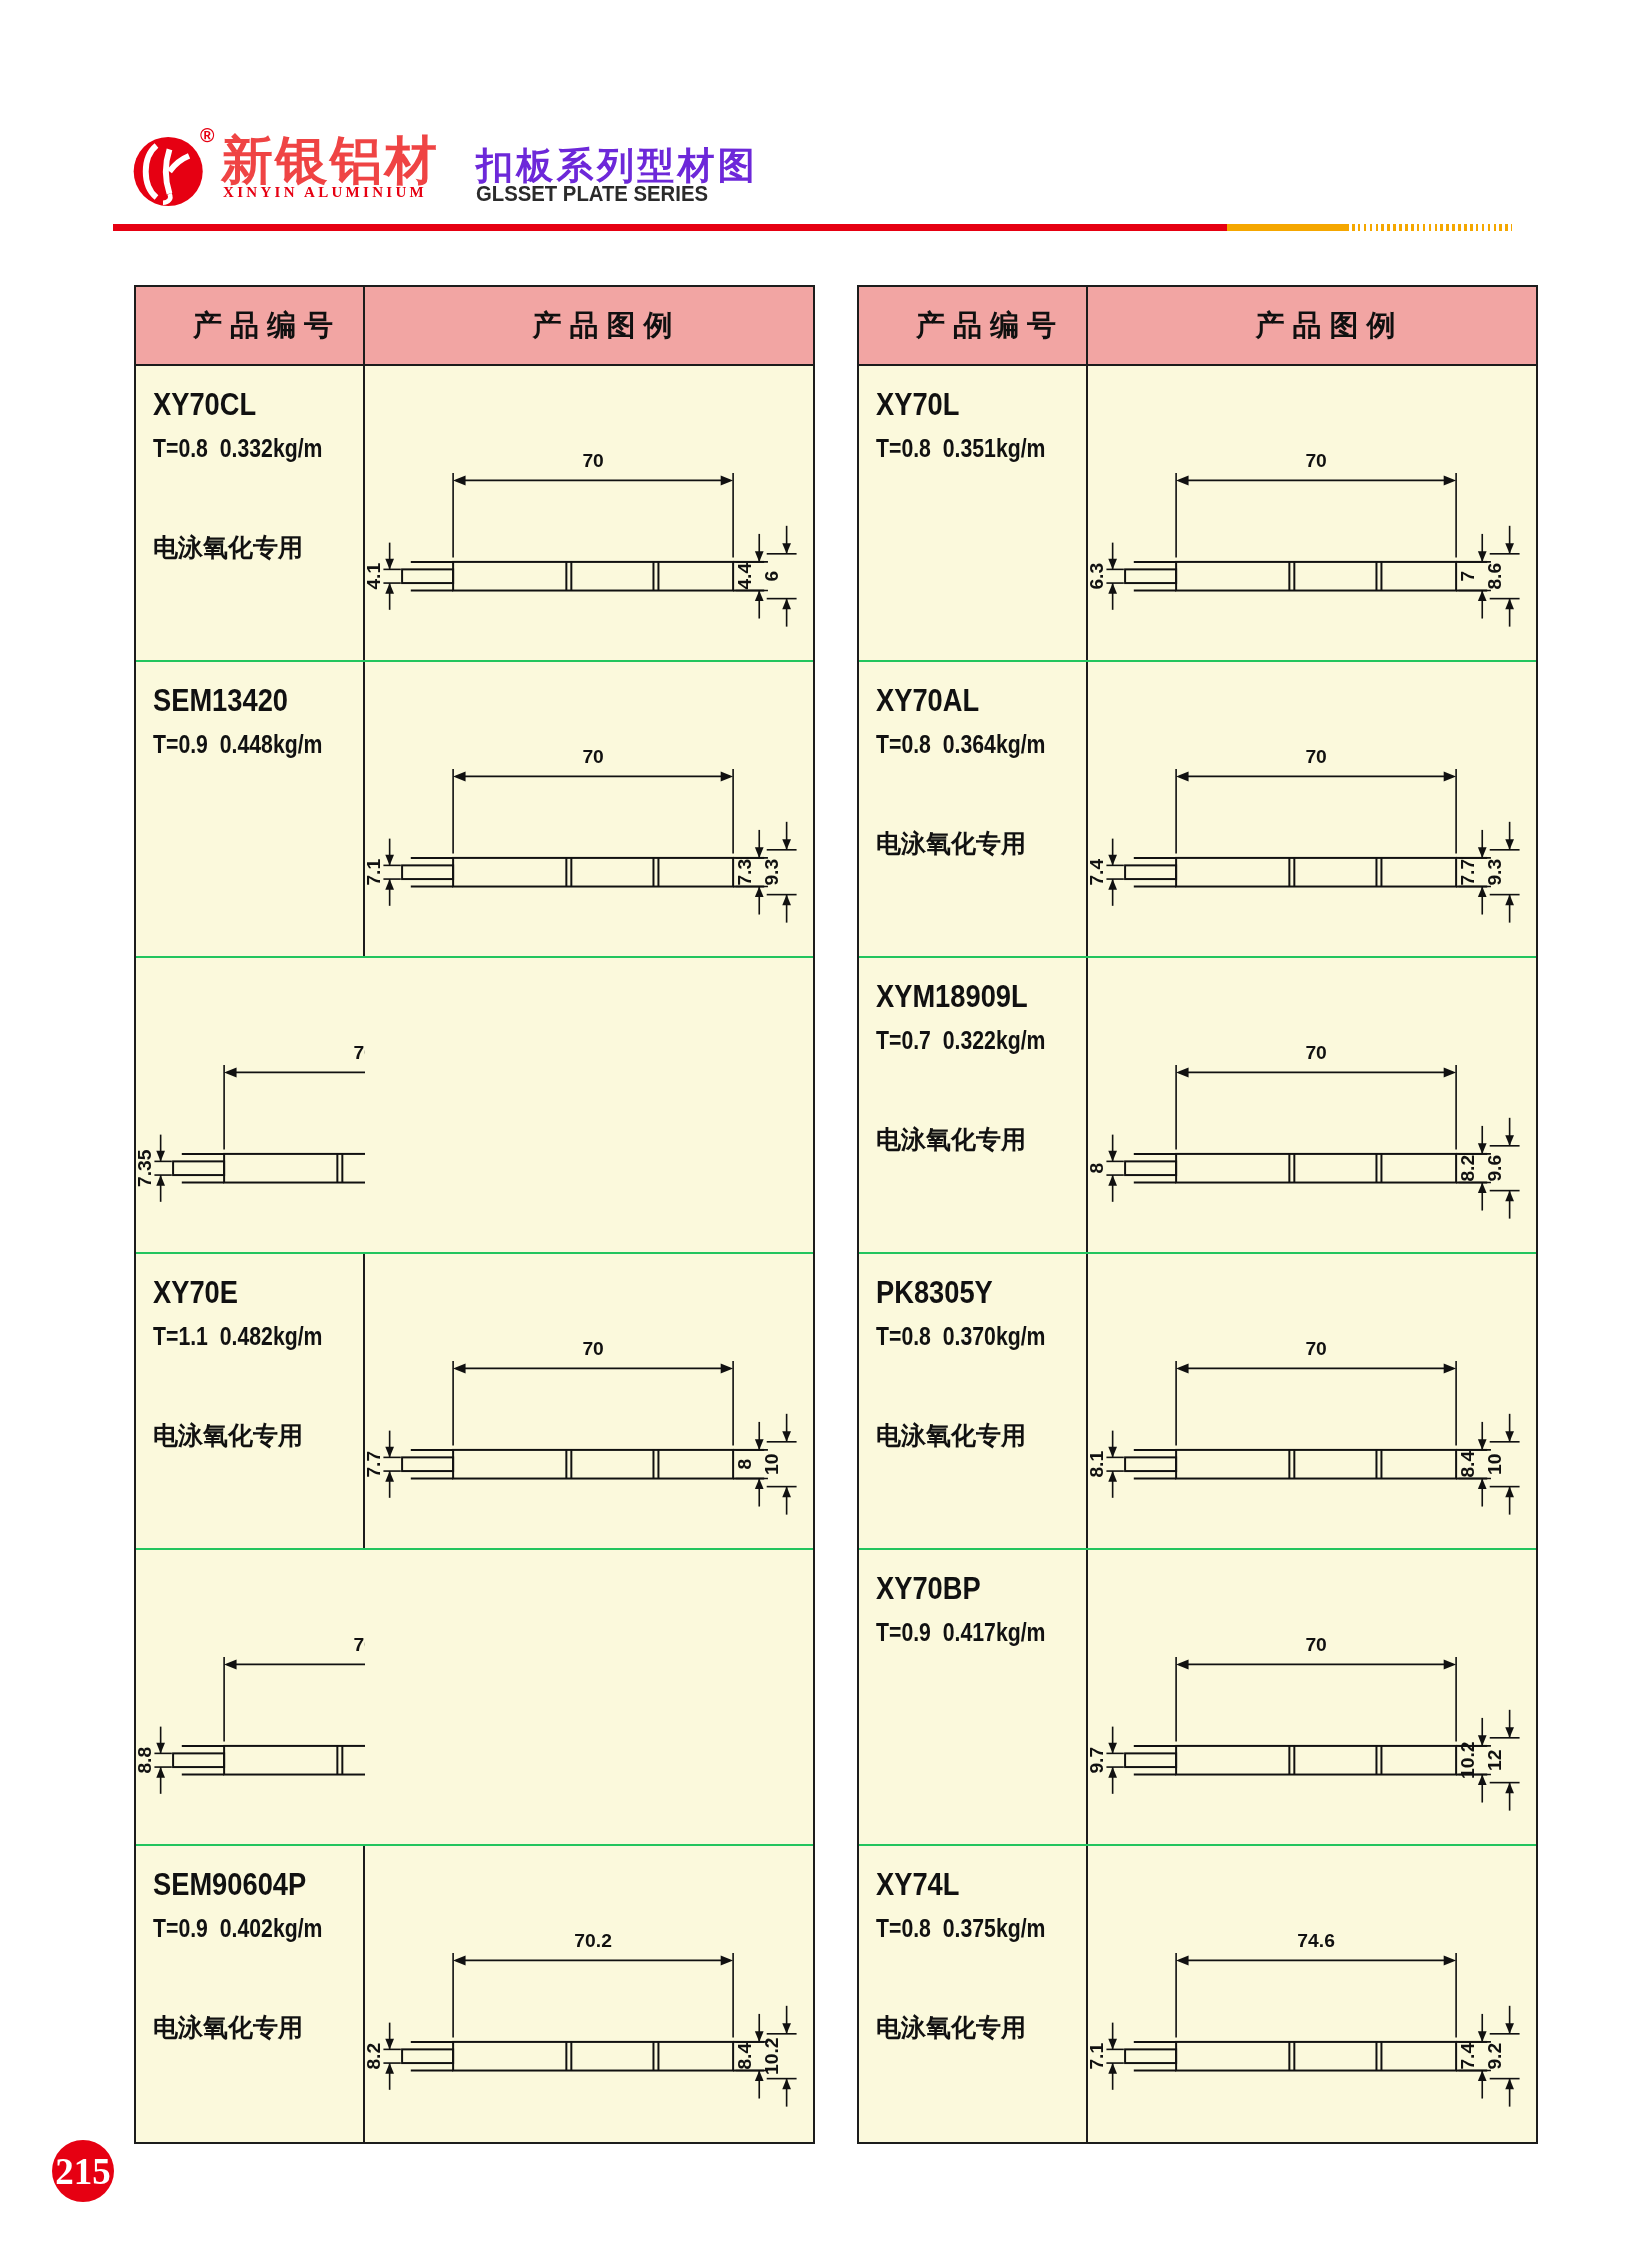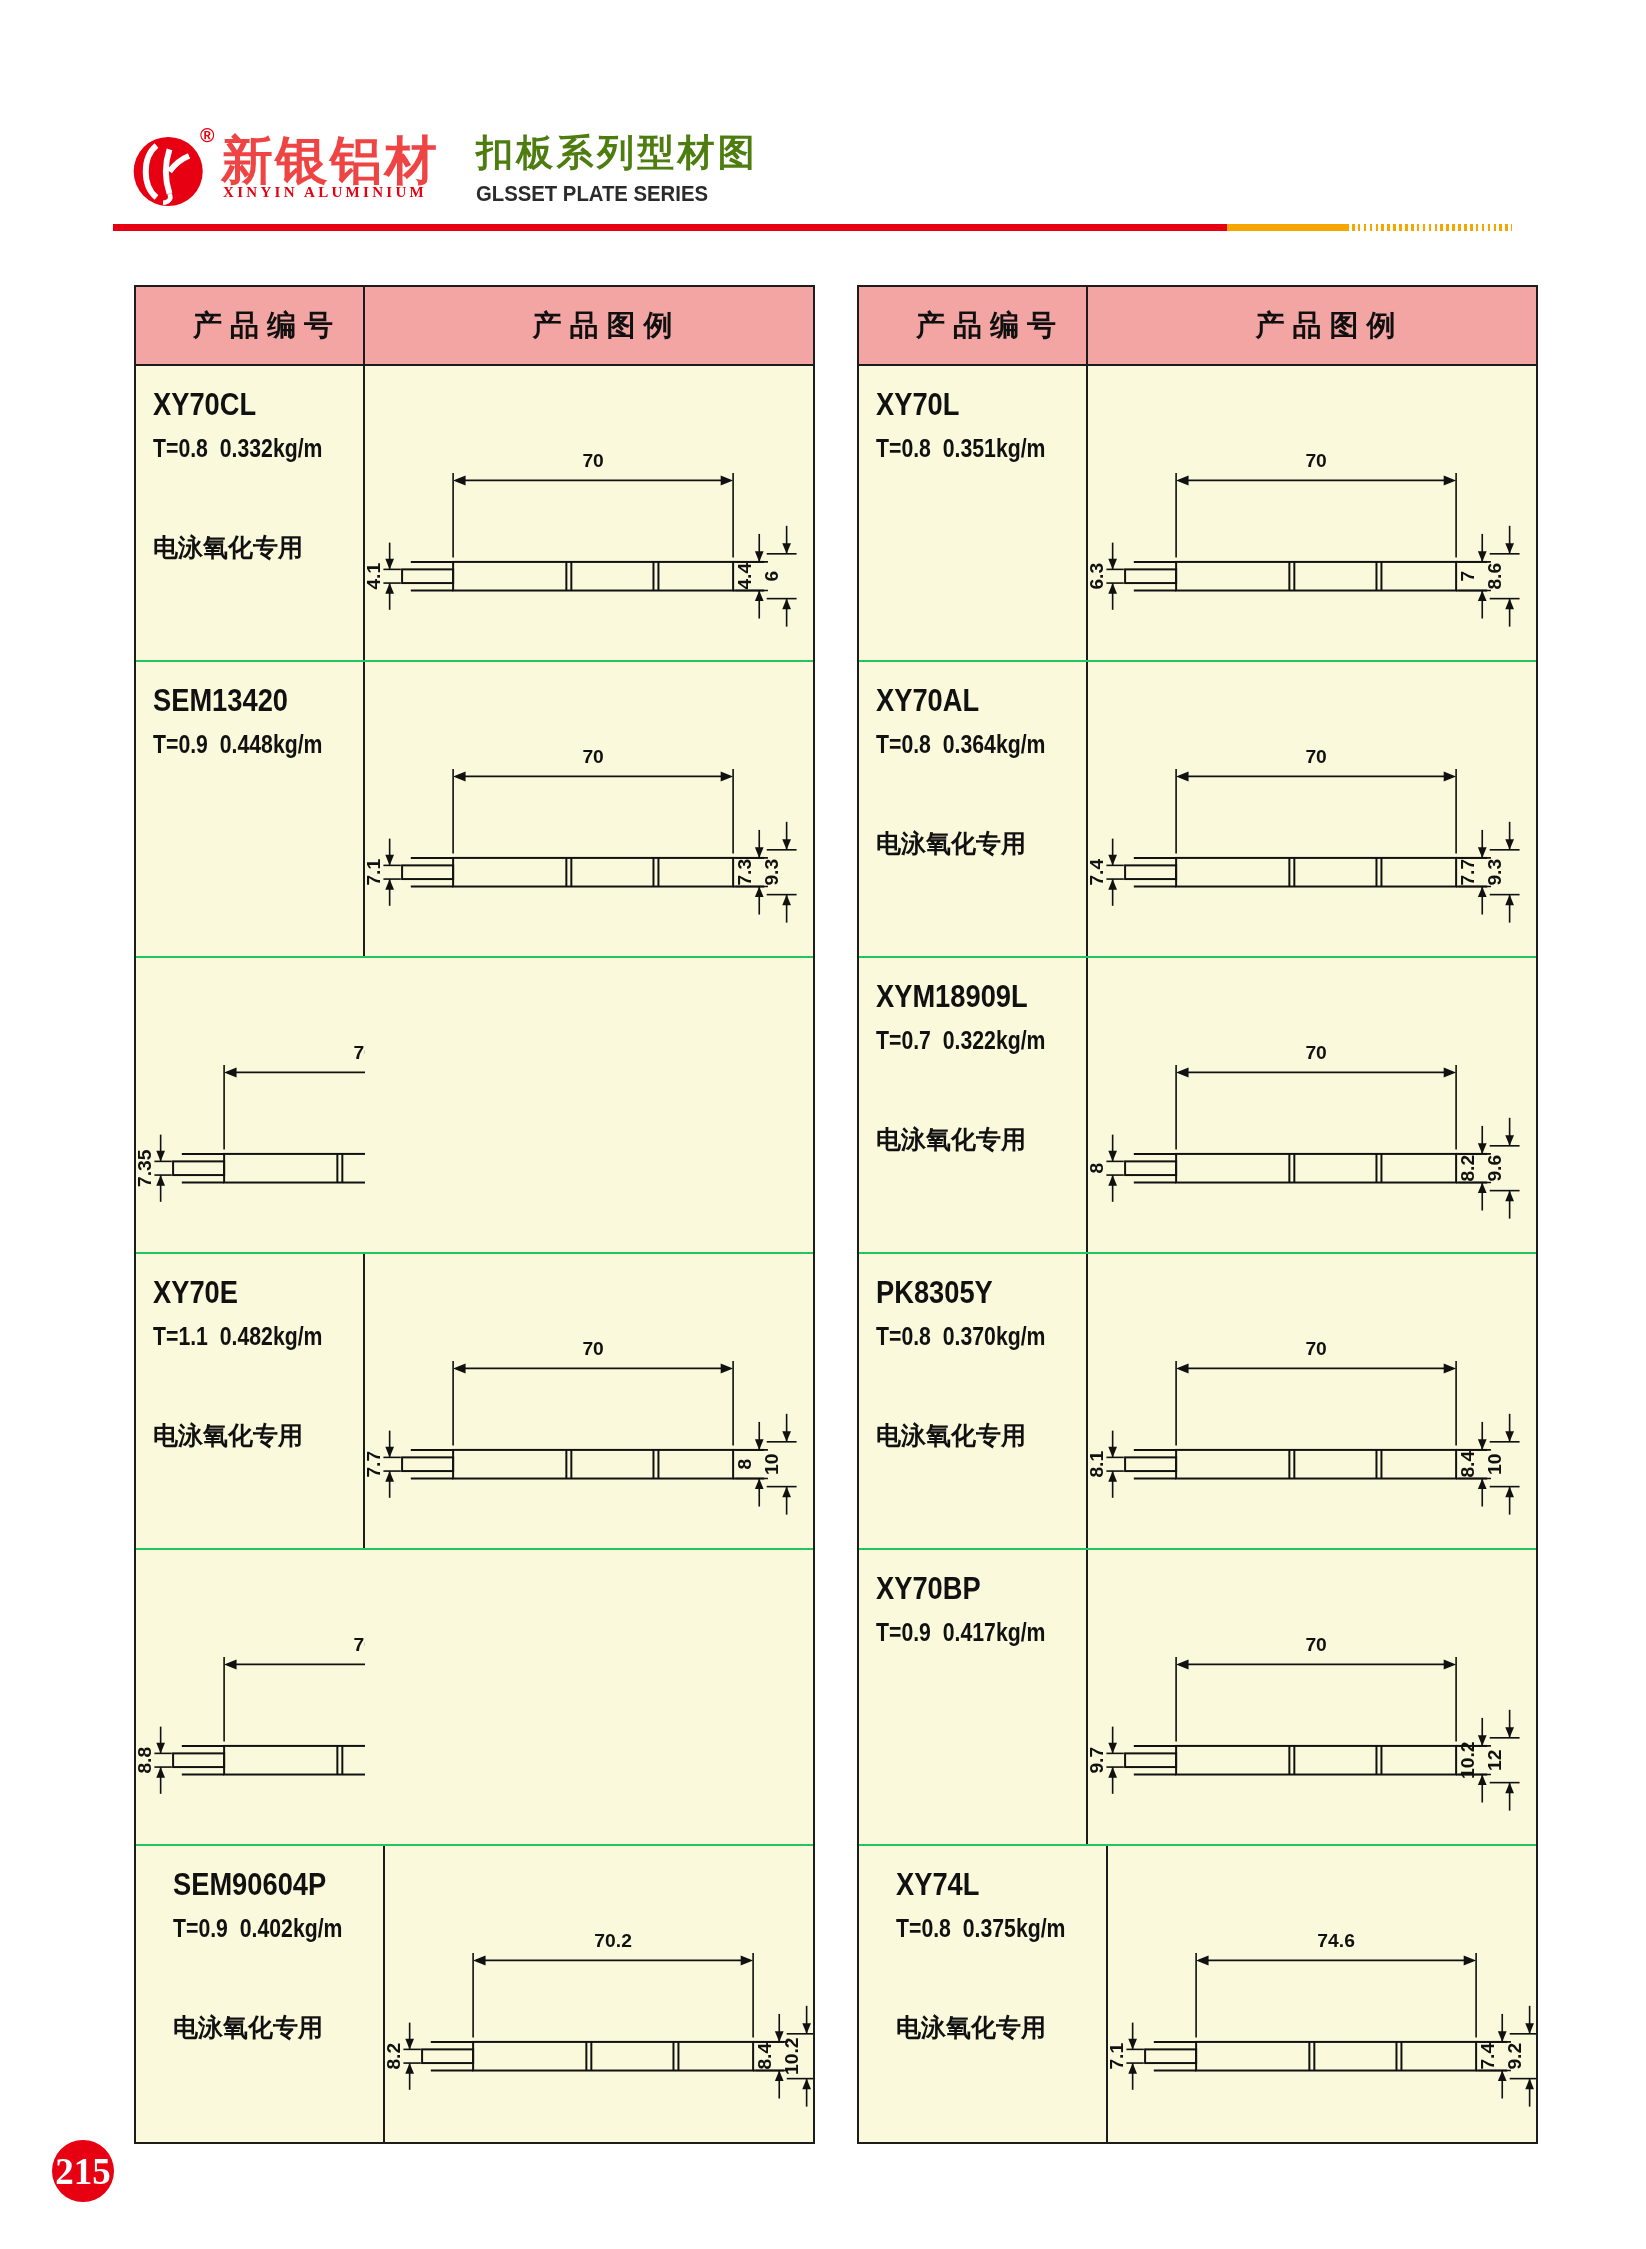--- a/index.html
+++ b/index.html
@@ -8,37 +8,37 @@
     font-family:"Liberation Sans","DejaVu Sans",sans-serif;color:#111;
   }
   *{box-sizing:border-box;}
 
   
   .brand-logo{position:absolute;left:130px;top:122px;width:79px;height:99px;}
   .reg-mark{position:absolute;left:200px;top:124px;font-size:19.6px;font-weight:700;color:#E60012;}
   .brand-cn{position:absolute;left:221px;top:126px;font-size:52px;font-weight:900;color:#ef4444;letter-spacing:2.6px;white-space:nowrap;}
   .brand-en{position:absolute;left:223px;top:184px;font-family:"Liberation Serif","DejaVu Serif",serif;
             font-size:15px;font-weight:700;color:#E60012;letter-spacing:3.3px;white-space:nowrap;}
-  .title-cn{position:absolute;left:476px;top:128px;font-size:37px;font-weight:900;color:#4d7c0f;letter-spacing:3.3px;white-space:nowrap;}
+  .title-cn{position:absolute;left:476px;top:141px;font-size:37px;font-weight:900;color:#6d28d9;letter-spacing:3.3px;white-space:nowrap;}
   .title-en{position:absolute;left:476px;top:181px;font-size:21.6px;font-weight:700;color:#2b2b2b;transform:scaleX(.94);transform-origin:left;white-space:nowrap;}
 
   .rule{position:absolute;top:224px;height:6.5px;}
   .rule-red{left:113px;width:1114px;background:#E60012;}
   .rule-yellow{left:1227px;width:119px;background:#F5A700;}
   .rule-stripes{left:1346px;width:166px;background:repeating-linear-gradient(90deg,#F5A700 0 2.6px,#ffffff 2.6px 5.9px);}
 
   
   .ptable{position:absolute;top:285px;width:681px;border:2px solid #1c1c1c;background:#FBF9DC;}
   #table-left{left:134px;}
   #table-right{left:857px;}
   .thead{display:grid;grid-template-columns:229px 1fr;height:79px;background:#F2A5A3;border-bottom:2px solid #1c1c1c;}
   .th{display:flex;align-items:center;justify-content:center;font-size:29px;font-weight:700;color:#101010;white-space:nowrap;padding-left:27px;}
   .th.code-col{border-right:2px solid #1c1c1c;}
   .trow{display:grid;grid-template-columns:229px 1fr;height:296px;border-bottom:2px solid #22c55e;}
-  .trow:last-child{border-bottom:none;margin-left:20px;}
+  .trow:last-child{border-bottom:none;}
   .code-cell{border-right:2px solid #1c1c1c;padding:21px 5.2px 0 17px;overflow:hidden;}
   .code{font-size:31px;font-weight:700;transform:scaleX(.88);transform-origin:left;white-space:nowrap;}
   .spec{font-size:25px;font-weight:700;margin-top:10.5px;transform:scaleX(.85);transform-origin:left;white-space:pre;}
   .note{font-size:25px;font-weight:700;margin-top:68px;white-space:nowrap;}
   .diagram-cell{position:relative;overflow:hidden;}
   .diagram-cell svg{position:absolute;left:1.3px;top:0;width:448px;height:296px;}
 
   
   .ln{stroke:#111;stroke-width:2.6;fill:none;}
   .pf{stroke:#111;stroke-width:3.2;fill:none;}

